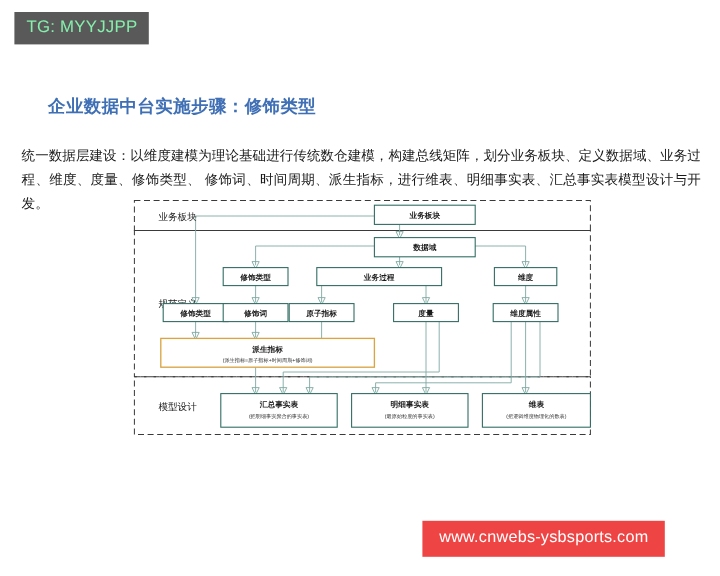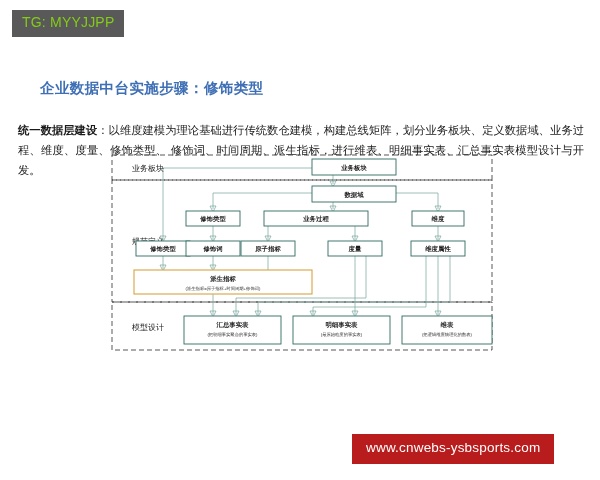--- a/index.html
+++ b/index.html
@@ -18,21 +18,21 @@
     position: relative;
     width: 600px;
     height: 480px;
   }
   
   .tg-tag {
     position: absolute;
     left: 12px;
     top: 10px;
     background: #595959;
-    color: #84cc16;
+    color: #86efac;
     font-size: 14px;
     letter-spacing: 0.2px;
     padding: 4px 10px 5px 10px;
     line-height: 1.25;
     white-space: nowrap;
   }
   
   .article-title {
     position: absolute;
     left: 40px;
@@ -48,28 +48,28 @@
     position: absolute;
     left: 18px;
     top: 120px;
     width: 566px;
     font-size: 11.3px;
     line-height: 20px;
     color: #1a1a1a;
     text-align: justify;
   }
   .body-para .lead {
-    font-weight: bold;
+    font-weight: normal;
     margin-top: 36px;
   }
   
   .diagram {
     position: absolute;
     left: 108px;
-    top: 152px;
+    top: 164px;
     width: 388px;
     height: 218px;
     text-align: right;
   }
   .diagram svg {
     display: block;
   }
   .band-label {
     font-size: 8px;
     fill: #222222;
@@ -103,21 +103,21 @@
   .link {
     fill: none;
     stroke: #7fa9a2;
     stroke-width: 0.75;
   }
   
   .watermark {
     position: absolute;
     left: 352px;
     top: 434px;
-    background: #b91c1c;
+    background: #ef4444;
     color: #ffffff;
     font-size: 13.5px;
     padding: 6px 14px 7px 14px;
     line-height: 1.25;
     white-space: nowrap;
     letter-spacing: 0.2px;
   }
 </style>
 </head>
 <body>

